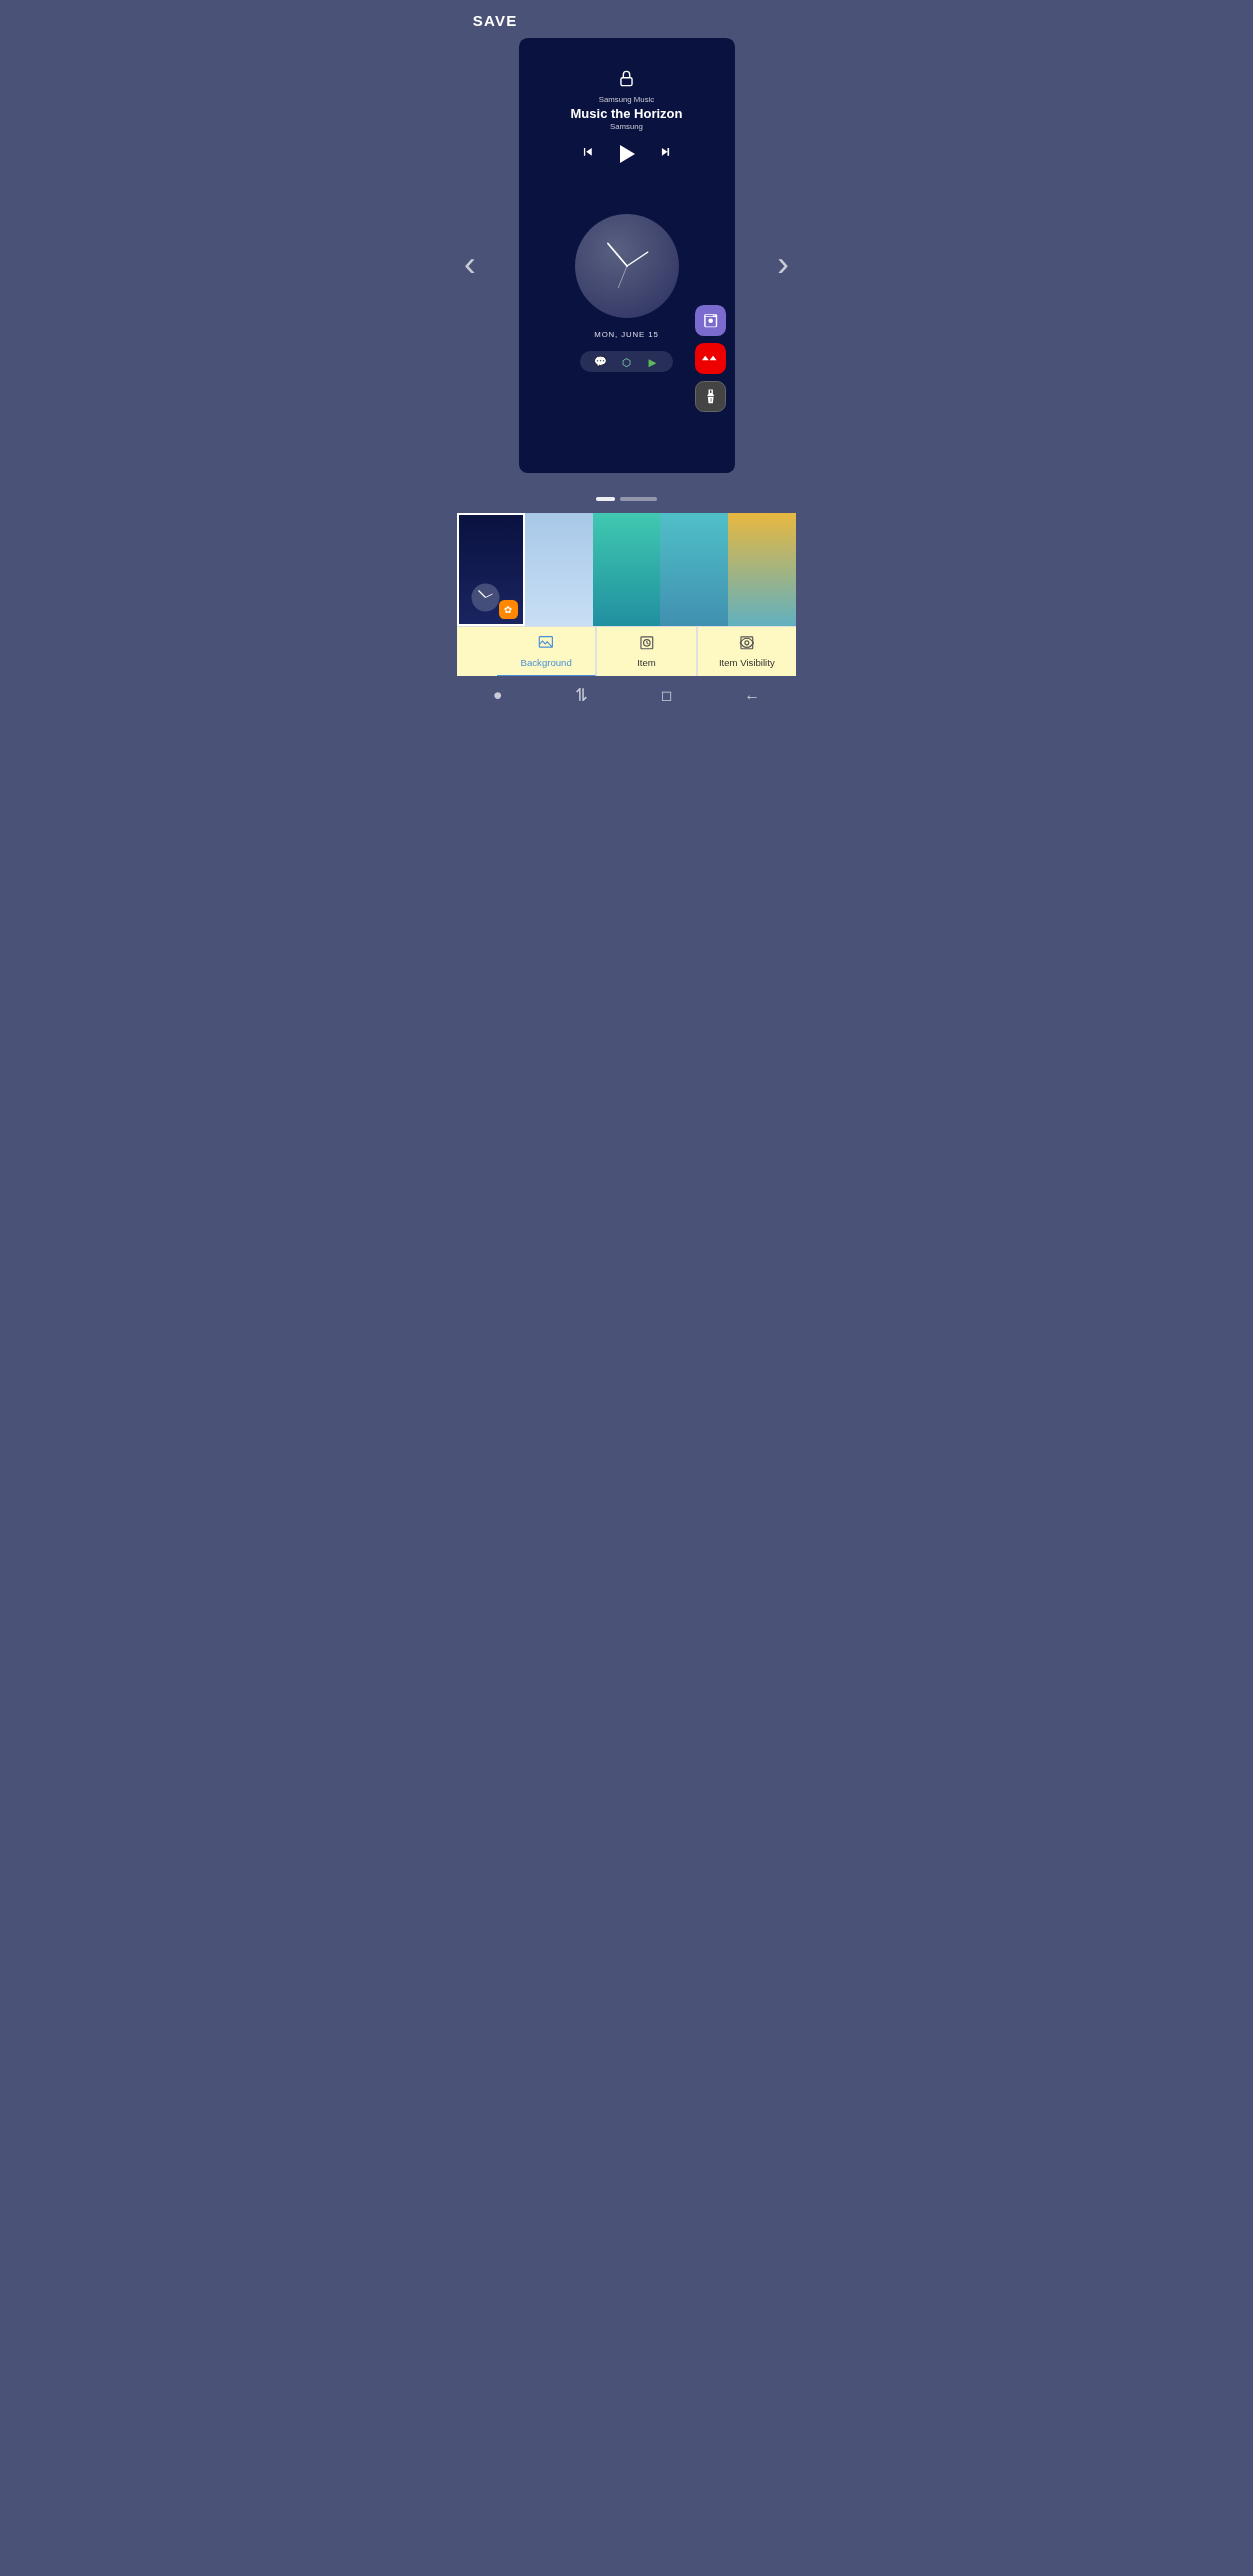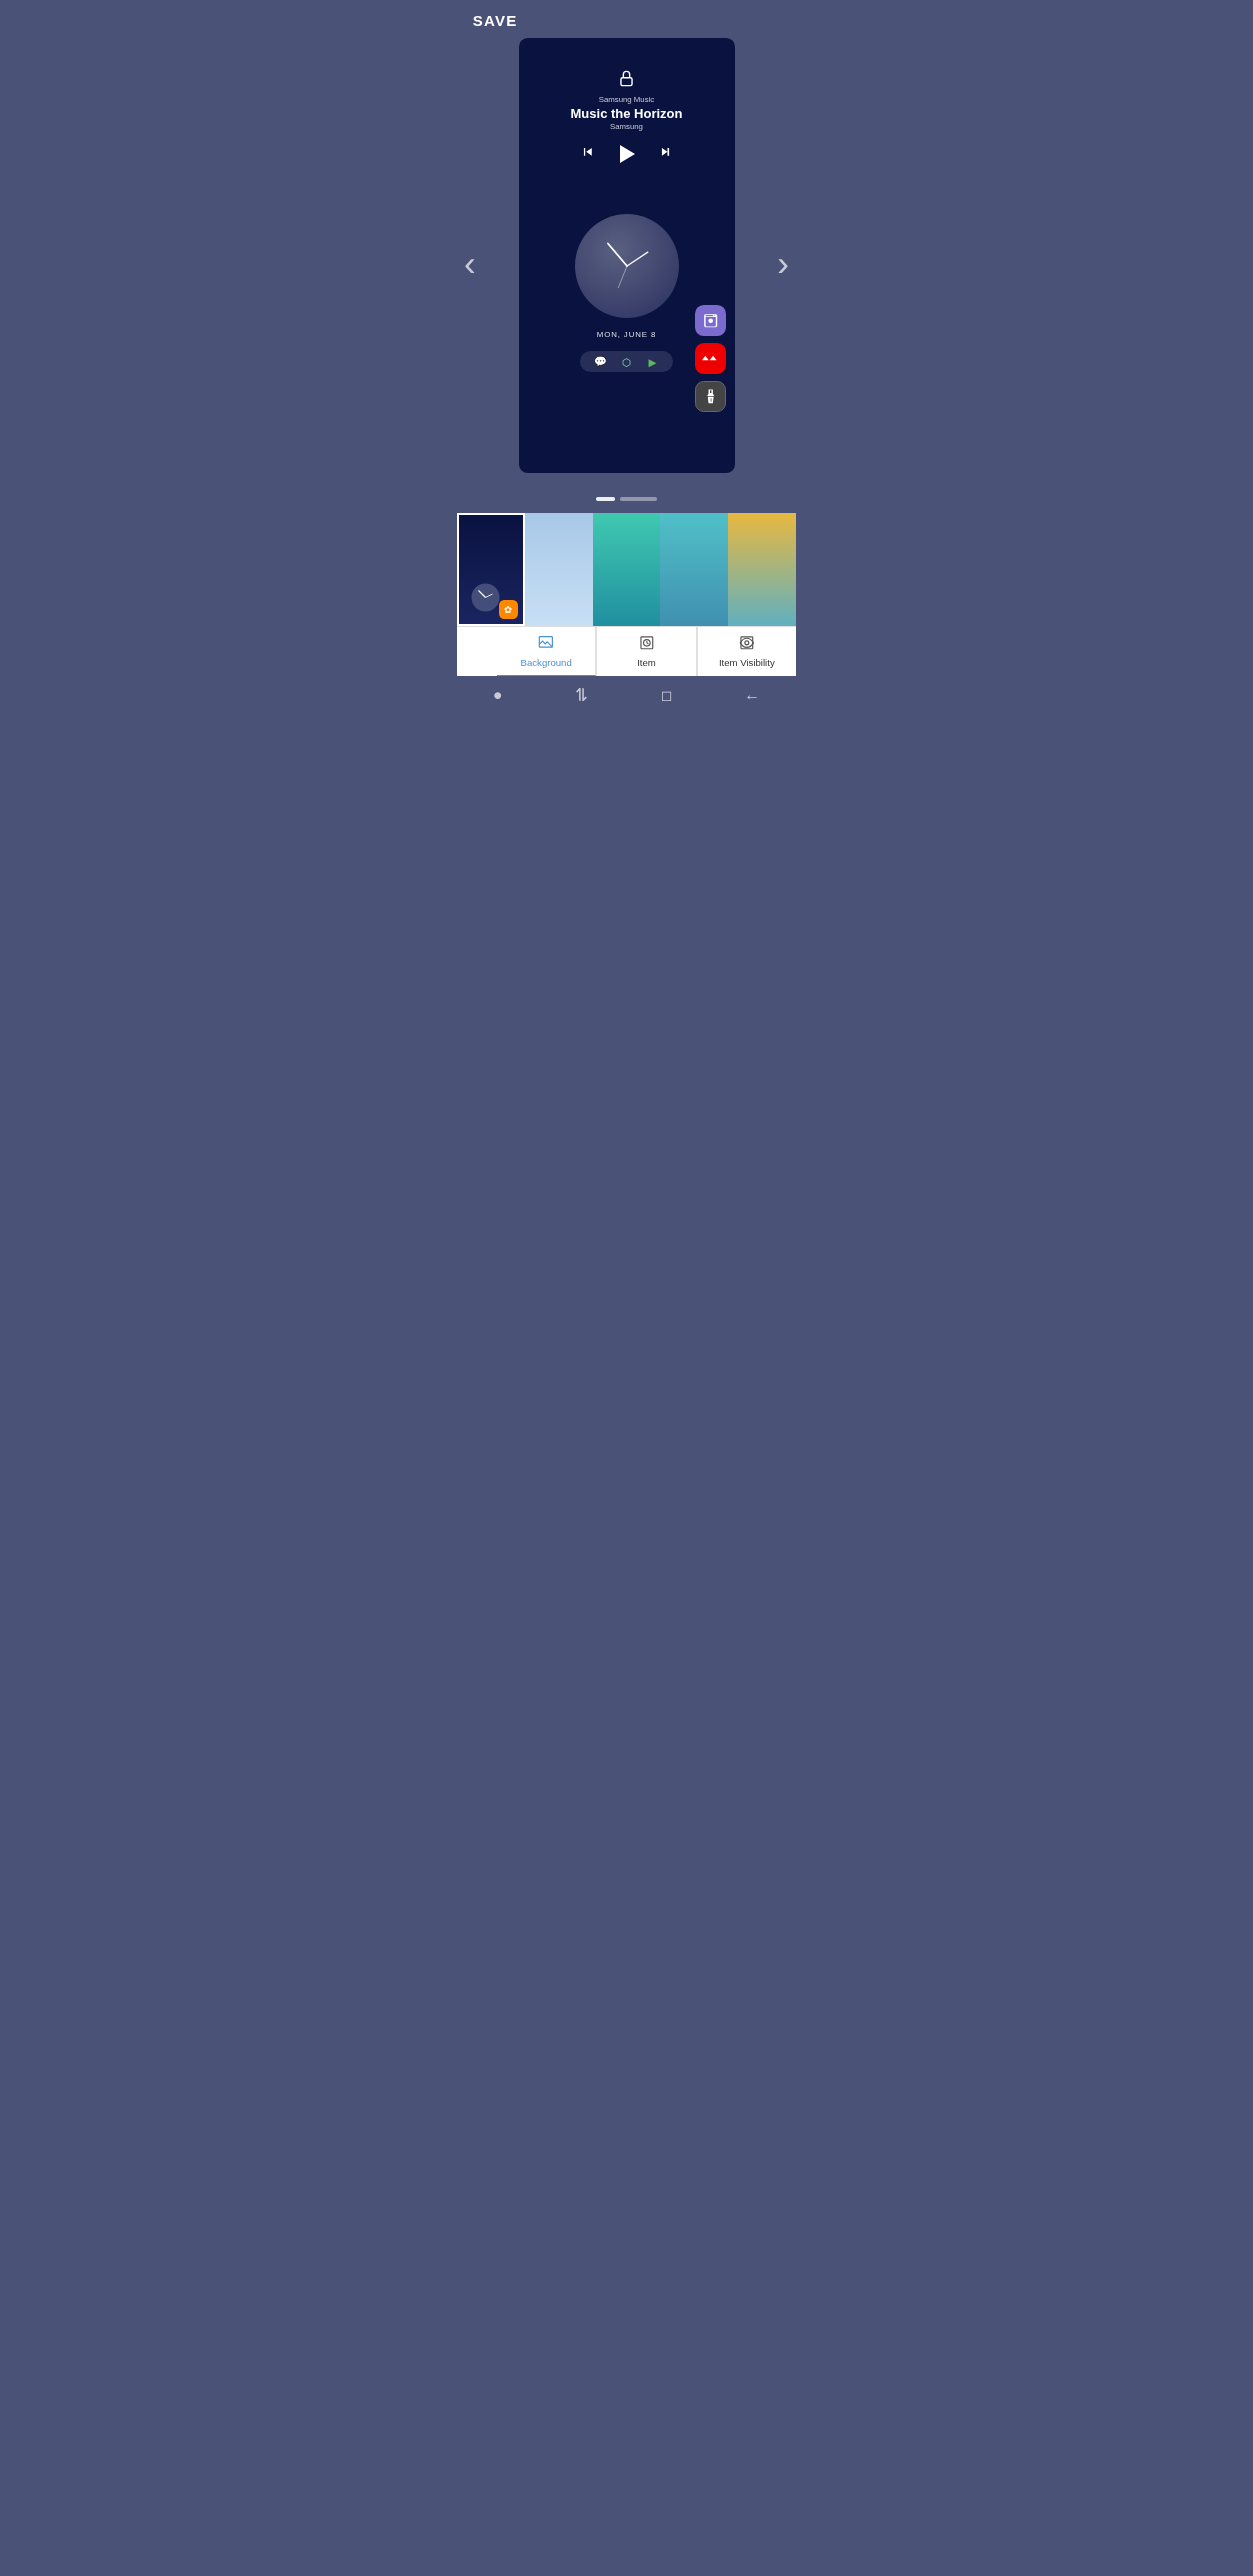--- a/index.html
+++ b/index.html
@@ -257,21 +257,21 @@
       bottom: 8.7px;
       left: 8.7px;
       width: 35px;
       height: 35px;
     }
 
     
     .bottom-tabs {
       display: flex;
       height: 50px;
-      background: #ffffff;
+      background: #fef9c3;
       border-top: 0.9px solid #ddd;
       padding-left: 40px;
     }
     .tab-item {
       flex: 1;
       display: flex;
       flex-direction: column;
       align-items: center;
       justify-content: center;
       gap: 3.5px;
@@ -359,21 +359,21 @@
       <svg class="clock-svg" viewBox="0 0 120 120">
 
         <line x1="60" y1="60" x2="38" y2="34" stroke="white" stroke-width="2" stroke-linecap="round"></line>
 
         <line x1="60" y1="60" x2="84" y2="44" stroke="white" stroke-width="1.5" stroke-linecap="round"></line>
 
         <line x1="60" y1="60" x2="50" y2="85" stroke="rgba(255,255,255,0.5)" stroke-width="1" stroke-linecap="round"></line>
       </svg>
     </div>
 
-    <div class="date-label">MON, JUNE 8</div>
+    <div class="date-label">MON, JUNE 15</div>
 
     <div class="shortcuts-bar">
       <span class="shortcut-icon">💬</span>
       <span class="shortcut-icon" style="color:#80e0b0;">⬡</span>
       <span class="shortcut-icon" style="color:#5cb85c;">▶</span>
     </div>
 
     <div class="side-apps">
       <div class="app-icon app-camera">
         <svg width="17.4" height="17.4" viewBox="0 0 24 24" fill="white">

